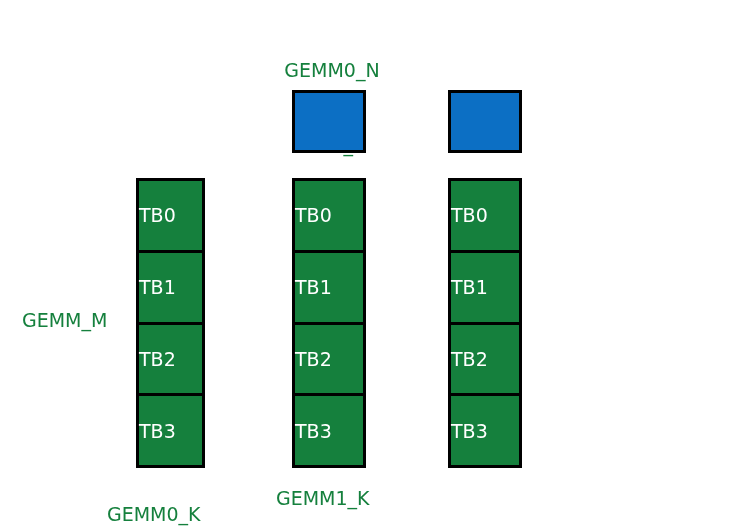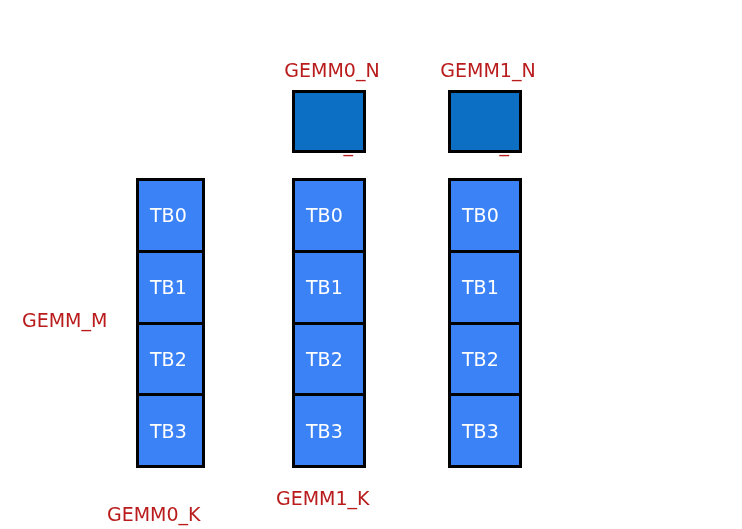--- a/index.html
+++ b/index.html
@@ -22,21 +22,21 @@
     top: 0;
     width: 742px;
     height: 529px;
   }
 
   
   .label {
     position: absolute;
     font-size: 19px;
     line-height: 24px;
-    color: #b91c1c;
+    color: #15803d;
     white-space: pre;
     letter-spacing: 0px;
   }
   .label.center {
     text-align: center;
   }
 
   
   .n-label {
     width: 160px;
@@ -61,27 +61,26 @@
     position: absolute;
     box-sizing: border-box;
     border: 3px solid #000000;
     background: #000000;
     display: flex;
     flex-direction: column;
   }
   .act-cell {
     box-sizing: border-box;
     flex: 1 1 0;
-    background: #3b82f6;
+    background: #15803d;
     color: #ffffff;
     font-size: 19px;
     display: flex;
     align-items: center;
     justify-content: flex-start;
-    padding-left: 11px;
     border-bottom: 3px solid #000000;
   }
   .act-cell:last-child {
     border-bottom: none;
   }
 
   
   #n-label-0 { left: 252px; top: 8px; }
   #n-label-1 { left: 408px; top: 8px; }
 
@@ -102,24 +101,20 @@
 </head>
 <body>
 
 <div class="canvas">
 
   <div class="label center n-label" id="n-label-0">
     <span class="l1">GEMM0_N</span>
     <span class="l2">= TB_N</span>
   </div>
 
-  <div class="label center n-label" id="n-label-1">
-    <span class="l1">GEMM1_N</span>
-    <span class="l2">= TB_N</span>
-  </div>
 
   <div class="weight-block" id="weight-0"></div>
   <div class="weight-block" id="weight-1"></div>
 
   <div class="act-column" id="col-0">
     <div class="act-cell">TB0</div>
     <div class="act-cell">TB1</div>
     <div class="act-cell">TB2</div>
     <div class="act-cell">TB3</div>
   </div>

